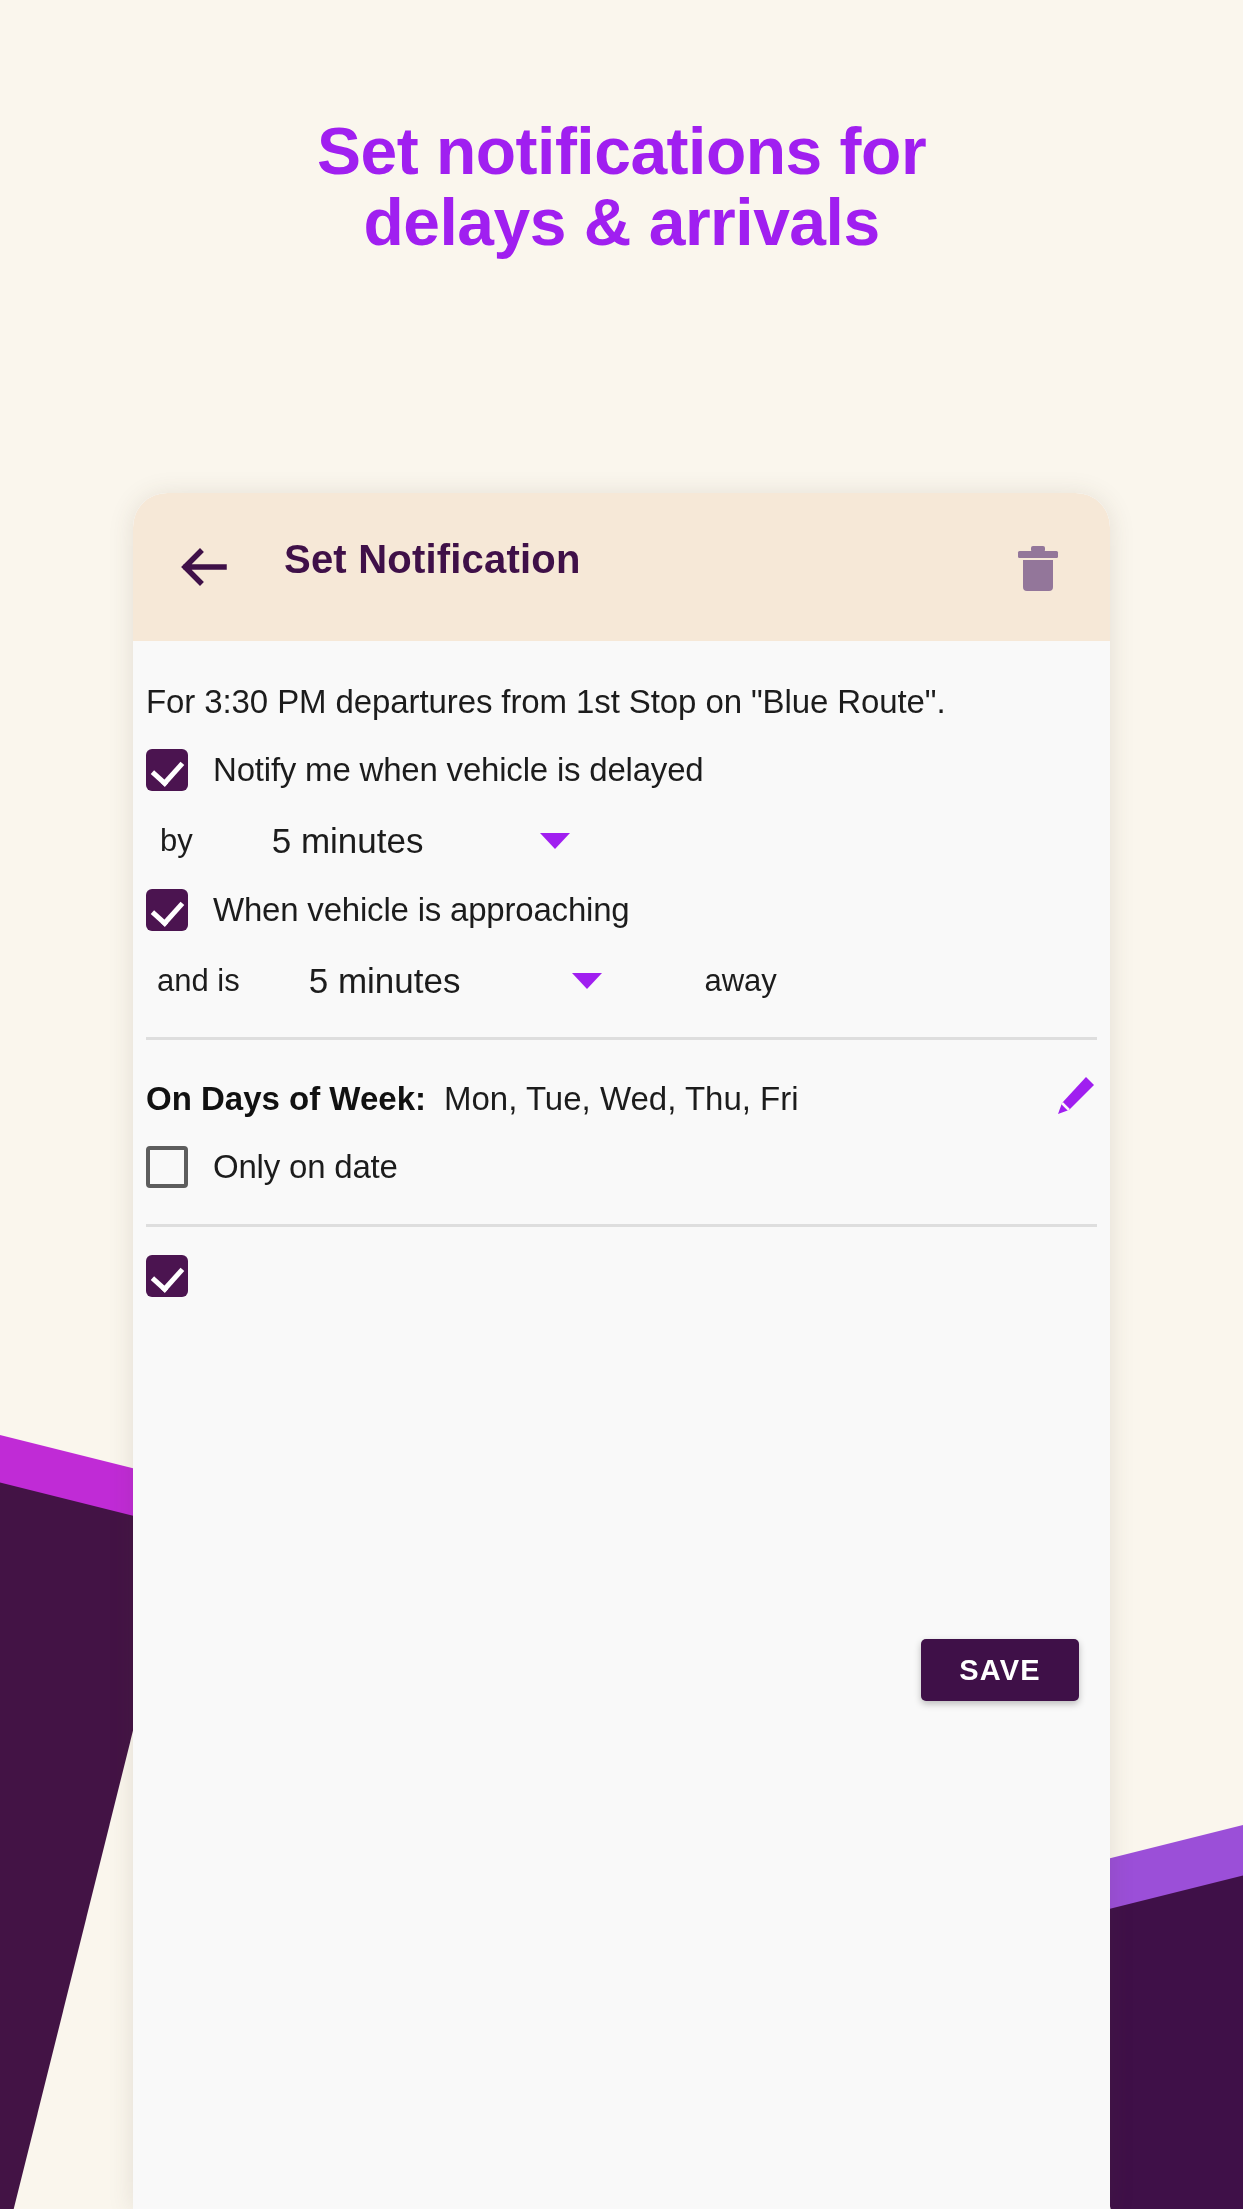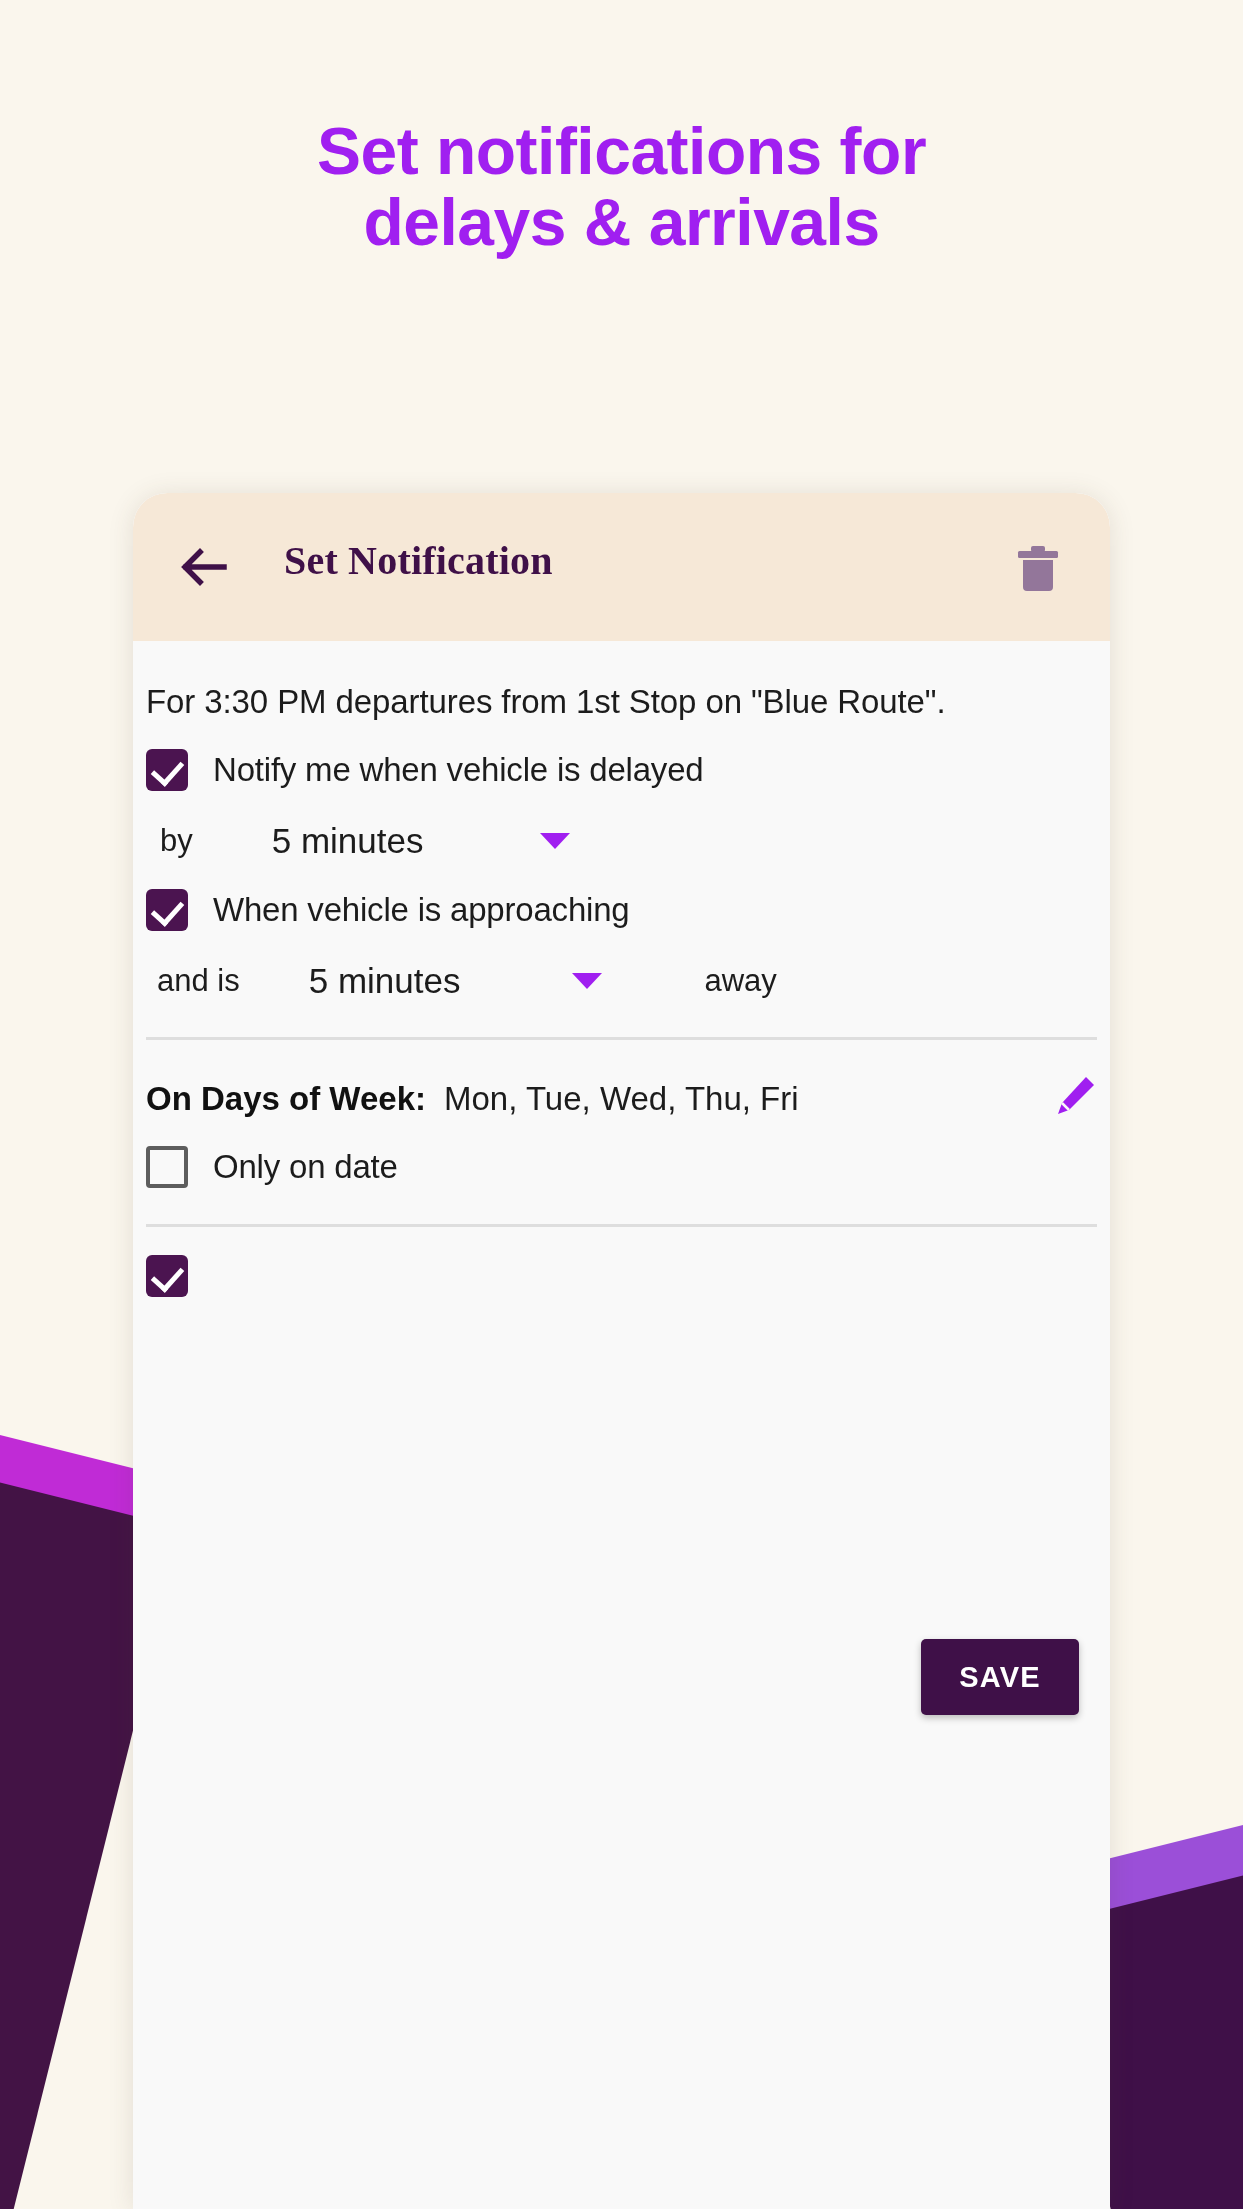--- a/index.html
+++ b/index.html
@@ -86,21 +86,20 @@
   }
   #back-arrow {
     position:absolute; left:45px; top:48px;
     width:52px; height:52px;
   }
   #app-title {
     position:absolute; left:151px; top:44px;
     font-size:40px; font-weight:bold;
     color:#3f1048;
     letter-spacing:0.2px;
-    font-family:Liberation Serif, serif;
   }
   #delete-icon {
     position:absolute; right:50px; top:50px;
     width:44px; height:50px;
   }
 
   
   #card-body { position:relative; padding:0 13px; }
 
   #summary-text {
@@ -168,21 +167,21 @@
     font-size:33px; font-weight:bold; color:#111111;
   }
   #days-value {
     font-size:33px; color:#1c1c1c; margin-left:18px;
   }
   #edit-days-icon { margin-left:auto; width:44px; height:44px; }
 
   
   #save-button {
     position:absolute; right:31px; top:1146px;
-    width:158px; height:76px;
+    width:158px; height:62px;
     background:#3f1048;
     border:none; border-radius:5px;
     color:#ffffff; font-size:29px; font-weight:bold;
     letter-spacing:1.2px;
     font-family:"Liberation Sans", sans-serif;
     cursor:pointer;
     box-shadow:0 3px 7px rgba(0,0,0,0.25);
   }
 </style>
 </head>

